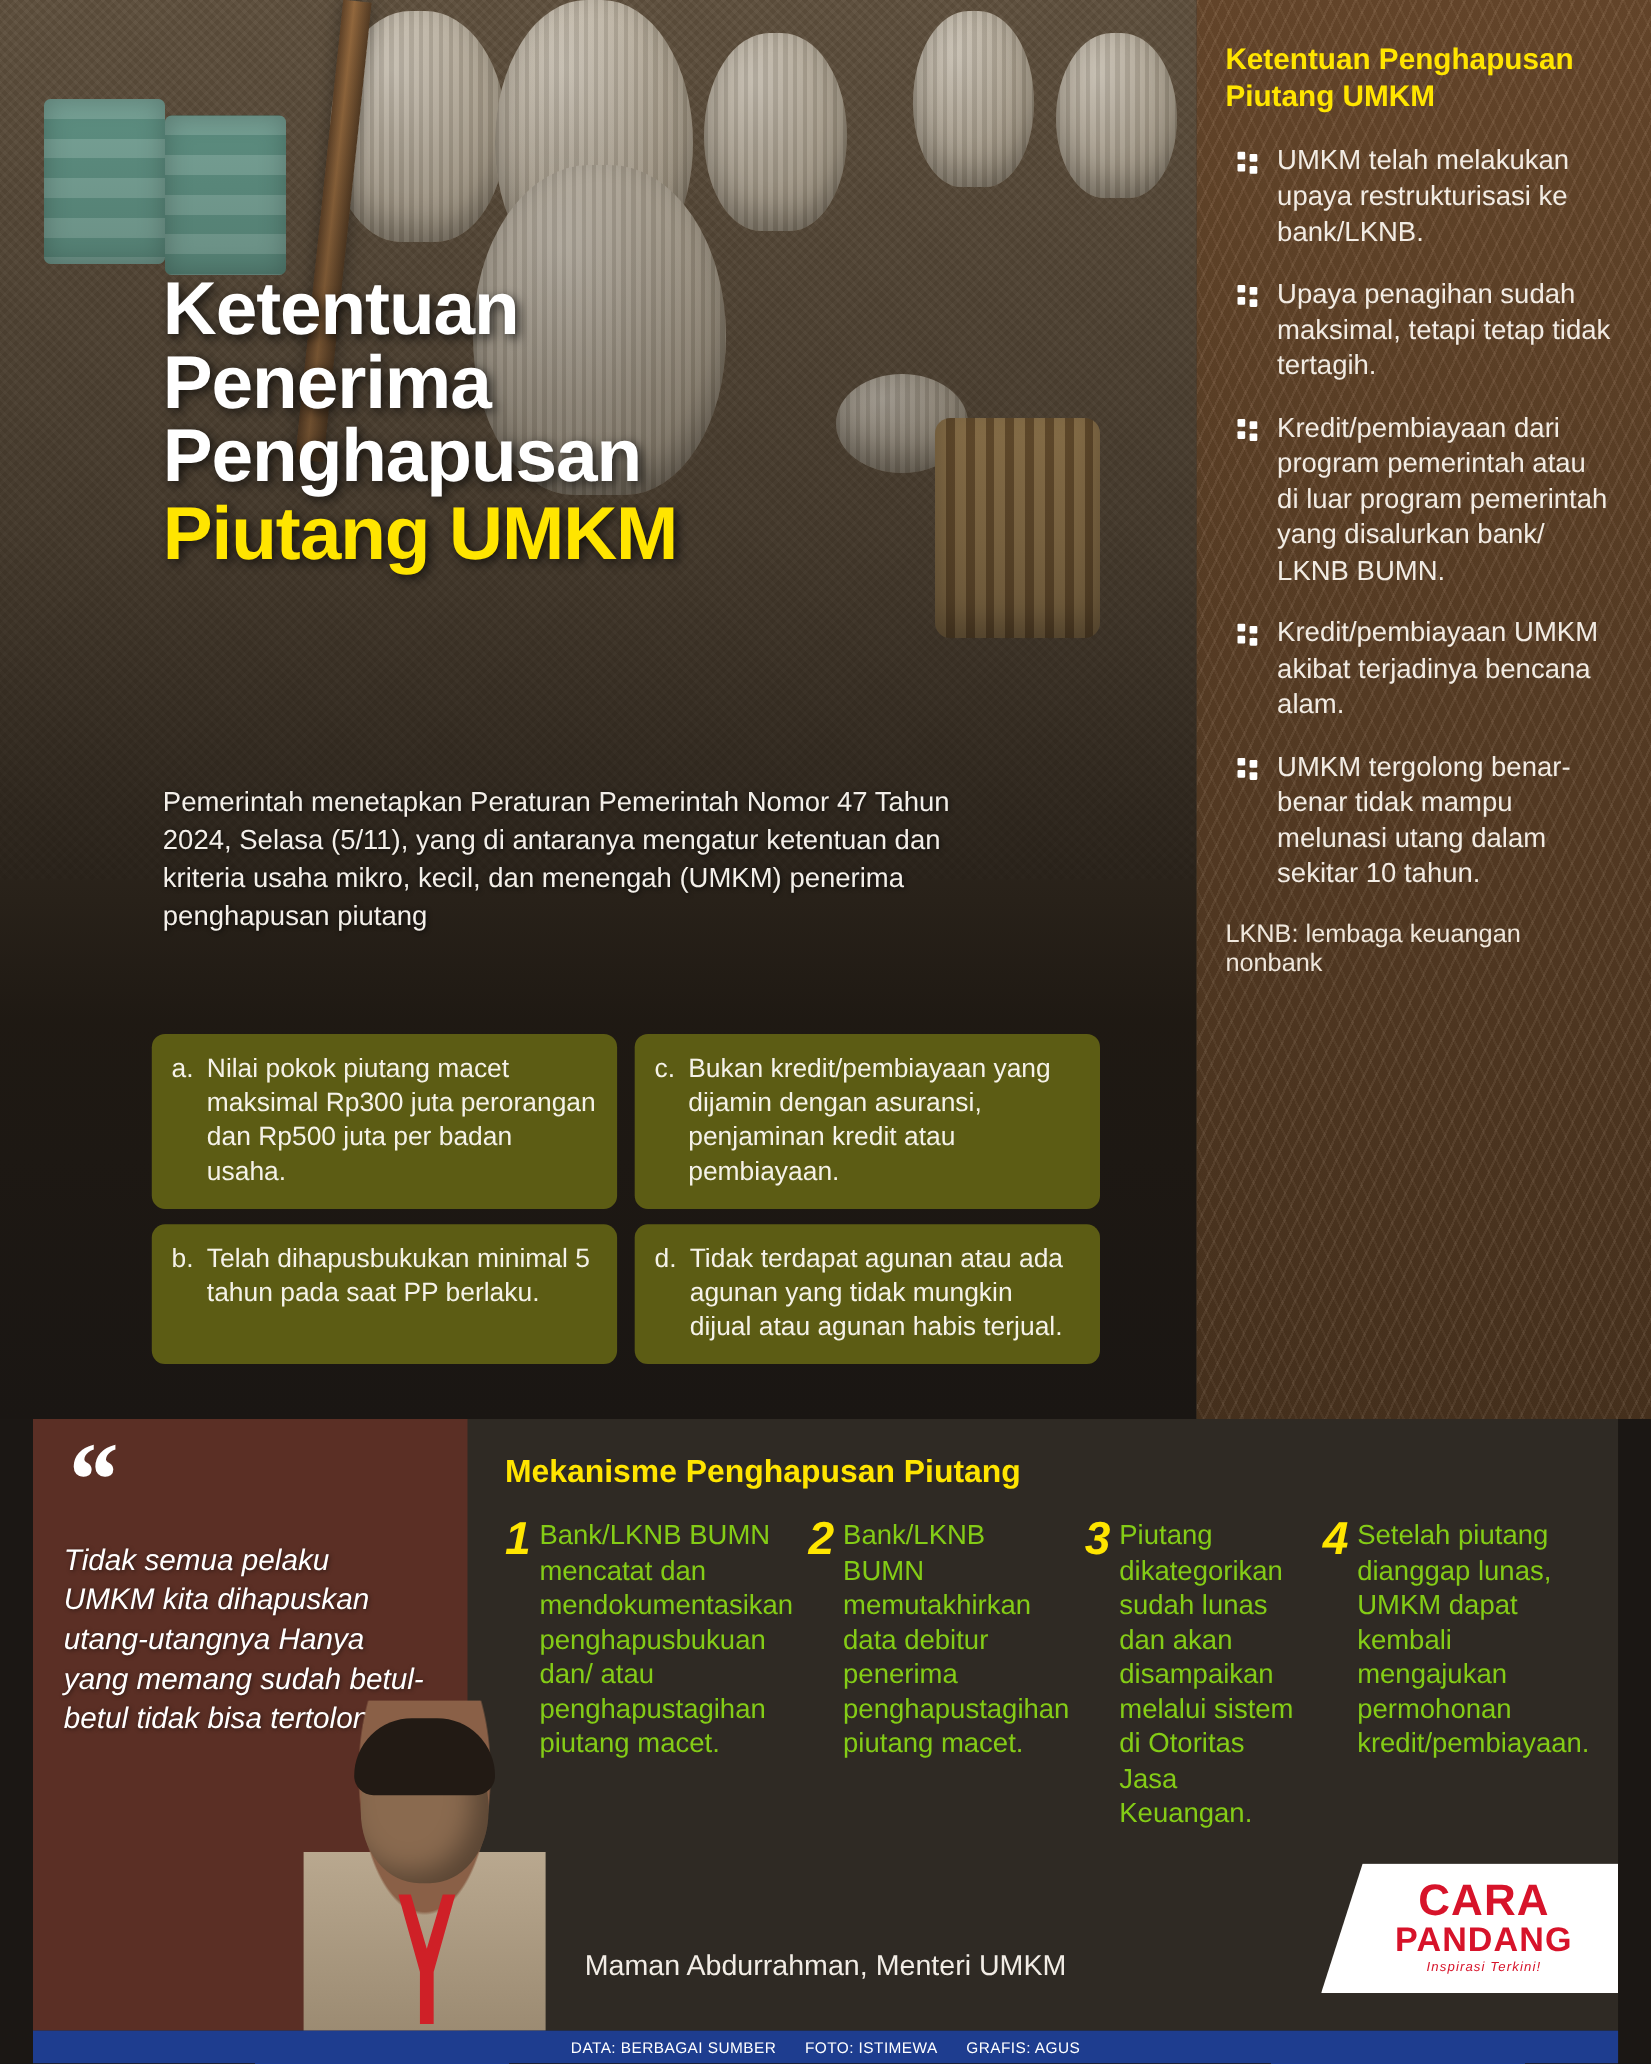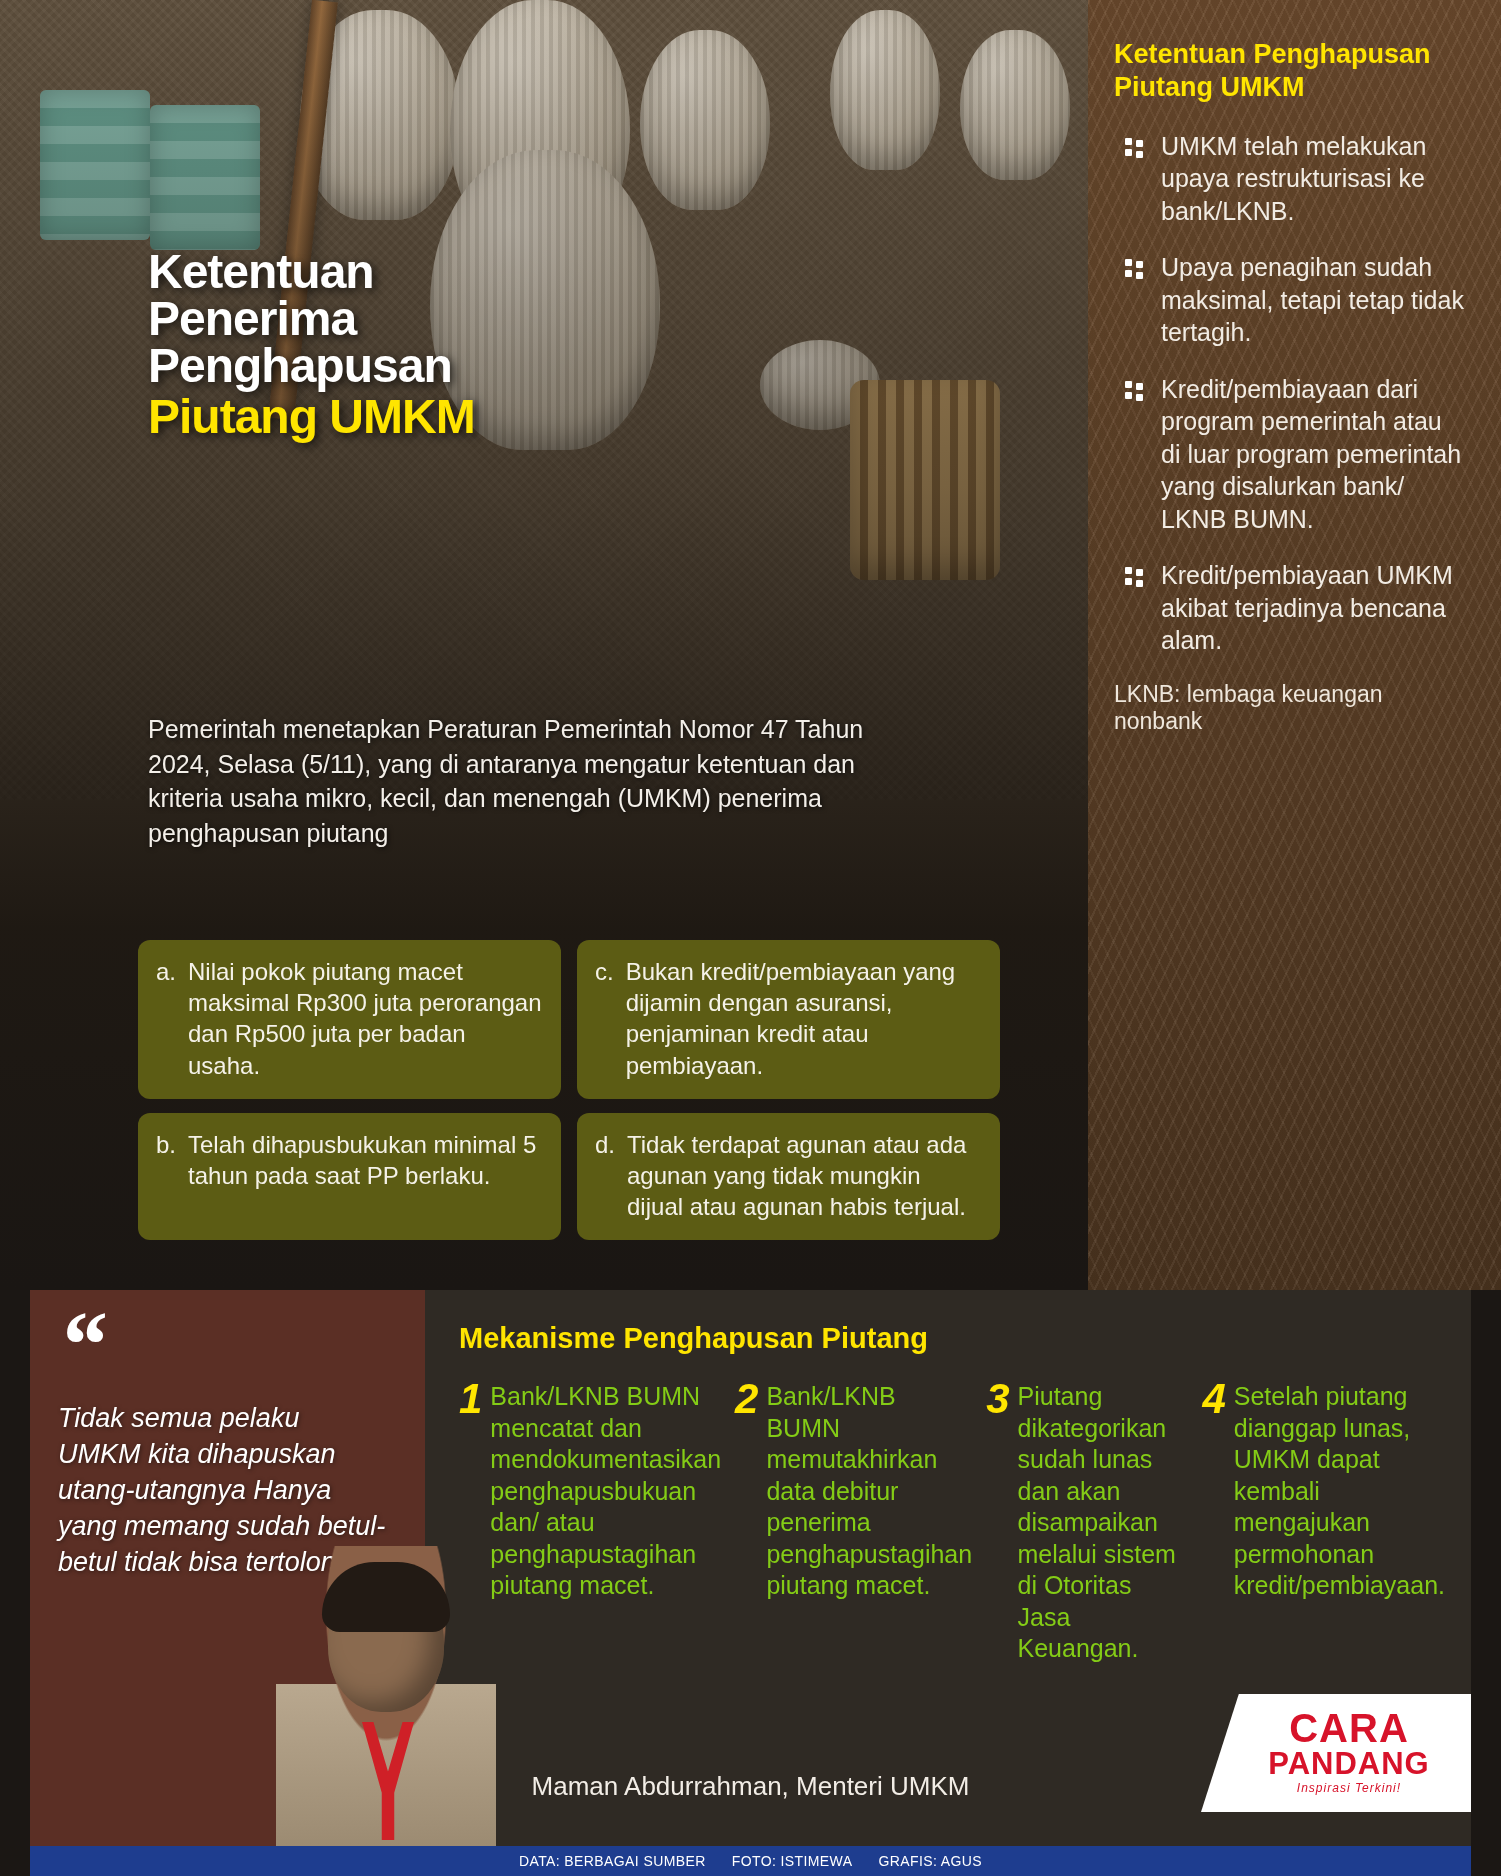--- a/index.html
+++ b/index.html
@@ -119,21 +119,21 @@
 
   
   .headline{
     position:absolute;
     left:148px; top:248px;
     width:760px;
   }
   .headline h1{
     margin:0;
     color:#ffffff;
-    font-size:48px;
+    font-size:68px;
     font-weight:bold;
     line-height:0.98;
     letter-spacing:-1px;
     text-shadow: 3px 3px 10px rgba(0,0,0,.75);
   }
   .headline h1 .yellow{ color:#ffe500; display:block; margin-top:4px;}
   .lede{
     position:absolute;
     left:148px; top:712px;
     width:760px;
@@ -371,20 +371,29 @@
         <span class="rp-text">Kredit/pembiayaan dari program pemerintah atau di luar program pemerintah yang disalurkan bank/ LKNB BUMN.</span>
       </li>
       <li class="rp-item">
         <span class="dots-icon">
             <i></i>
             <i></i>
             <i></i>
             <i></i>
           </span>
         <span class="rp-text">Kredit/pembiayaan UMKM akibat terjadinya bencana alam.</span>
+      </li>
+      <li class="rp-item">
+        <span class="dots-icon">
+            <i></i>
+            <i></i>
+            <i></i>
+            <i></i>
+          </span>
+        <span class="rp-text">UMKM tergolong benar-benar tidak mampu melunasi utang dalam sekitar 10 tahun.</span>
       </li>
     </ul>
     <div class="rp-foot">LKNB: lembaga keuangan nonbank</div>
   </div>
 </div>
 
 <div class="bottom-section">
 
   <div class="quote-panel">
     <div class="quote-mark">“</div>

